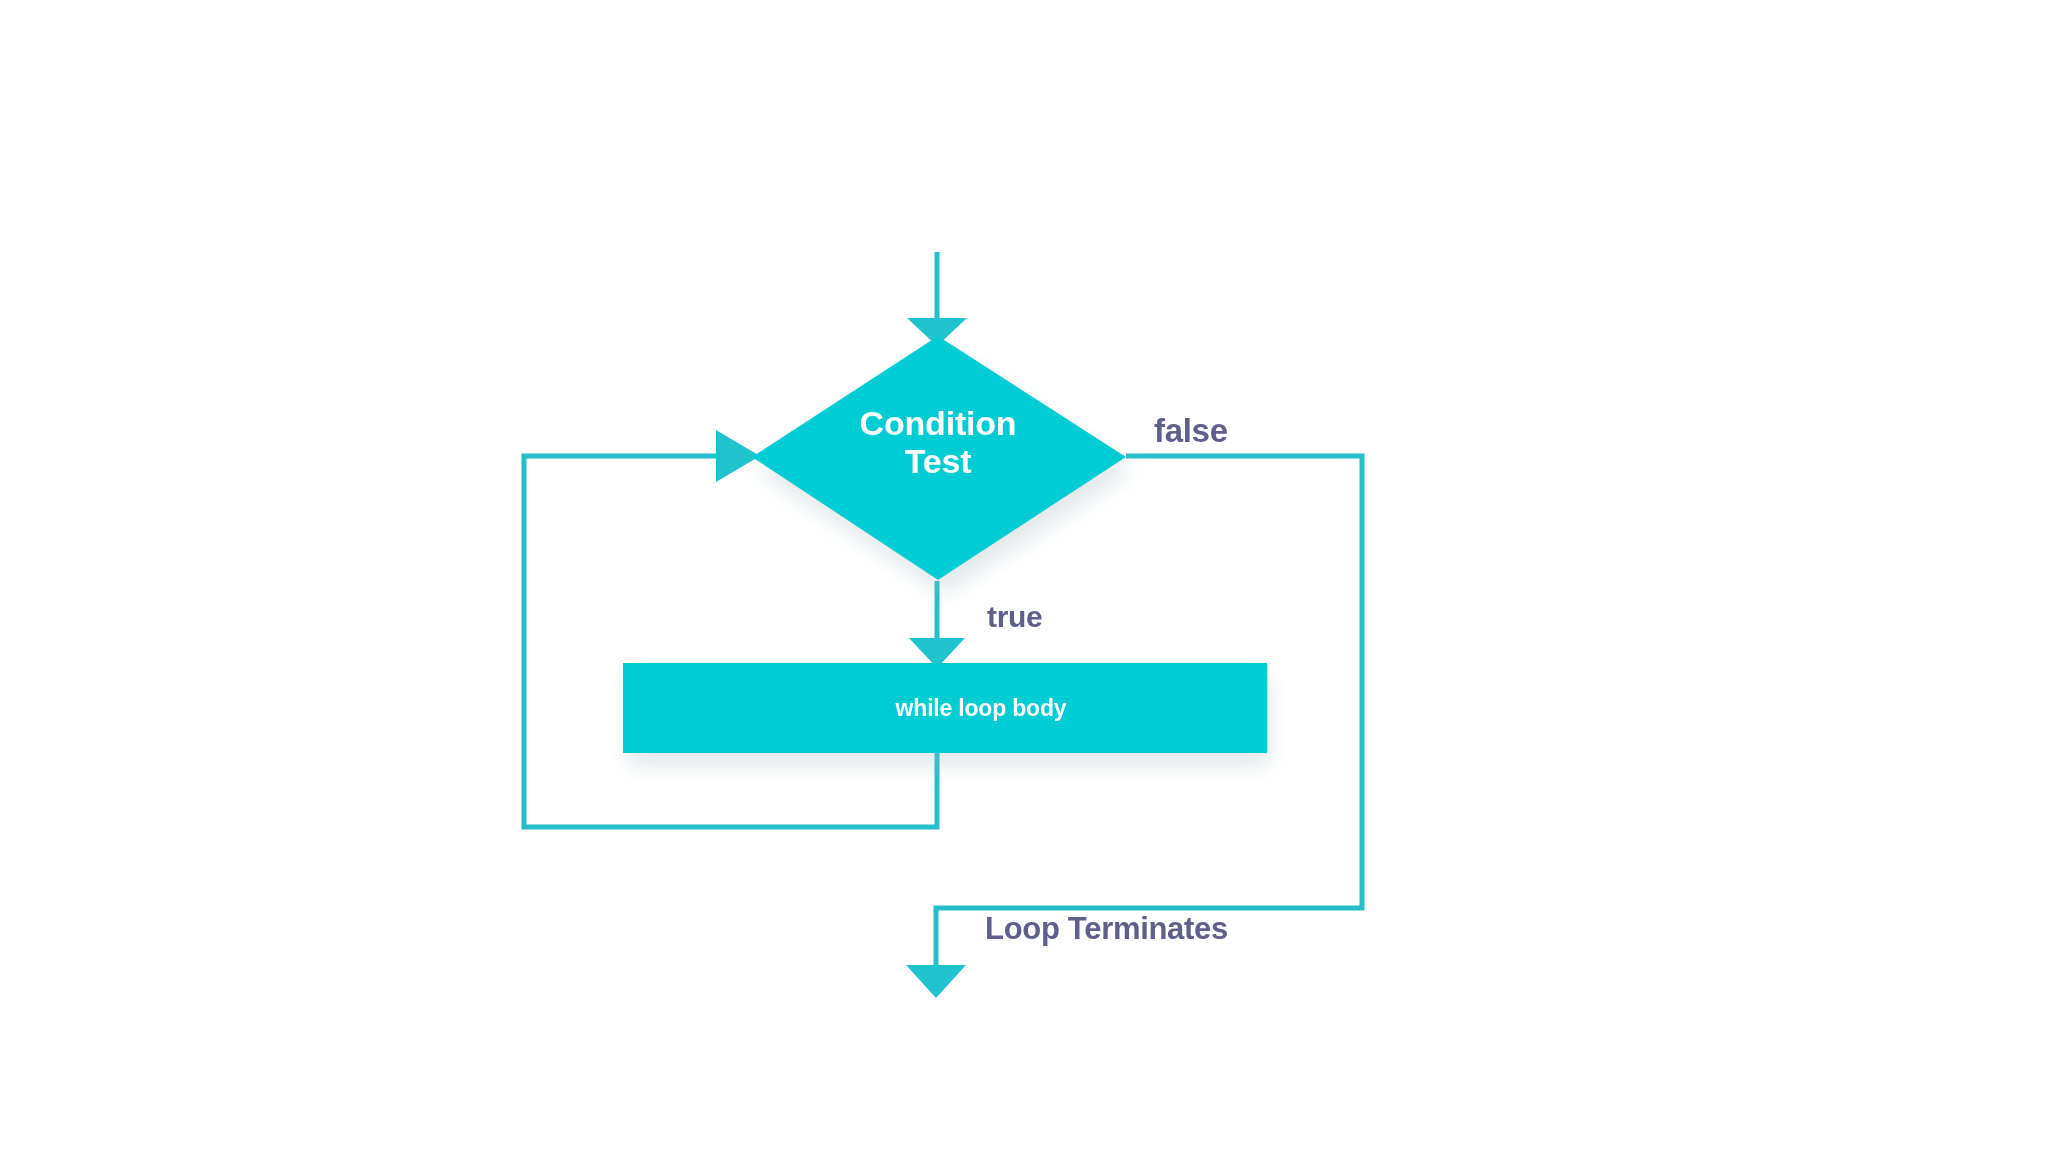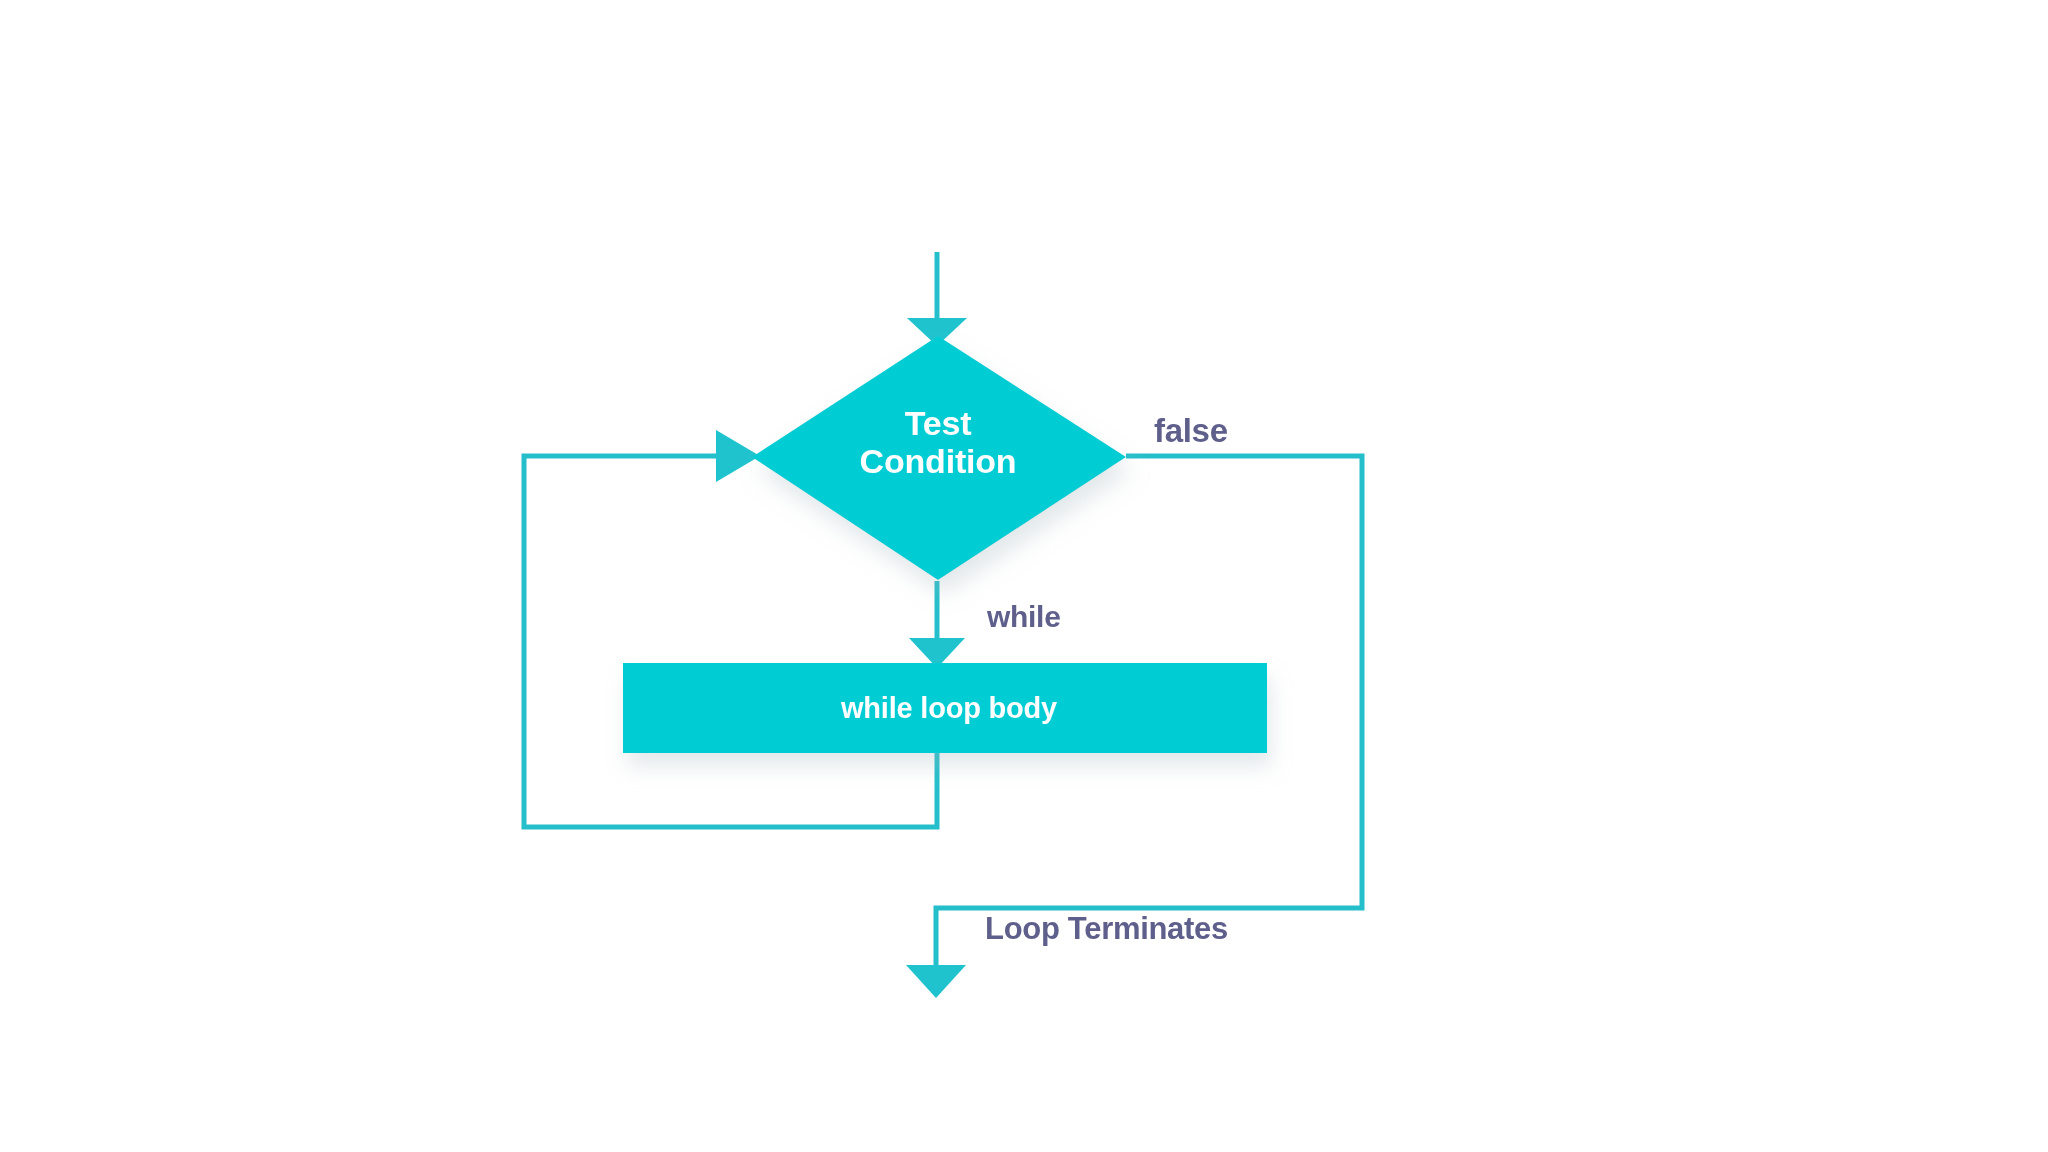--- a/index.html
+++ b/index.html
@@ -43,24 +43,24 @@
     left: 750px;
     top: 404px;
     width: 376px;
     font-size: 34px;
     line-height: 38px;
   }
   #decision-label .line {
     display: block;
   }
   #process-label {
-    left: 627px;
+    left: 659px;
     top: 690px;
     width: 644px;
-    font-size: 29px;
+    font-size: 23px;
     line-height: 36px;
   }
 
   .edge-label {
     position: absolute;
     color: #5f5f8c;
     font-family: "Liberation Sans", sans-serif;
     font-weight: bold;
     white-space: nowrap;
     letter-spacing: -0.3px;
@@ -117,25 +117,25 @@
 
       <polygon points="906,965 966,965 936,998"></polygon>
     </g>
 
     <polygon points="938,336 1126,457 938,580 752,457" fill="#06ccd4" filter="url(#soft-shadow)"></polygon>
 
     <rect x="623" y="663" width="644" height="90" fill="#06ccd4" filter="url(#soft-shadow-box)"></rect>
   </svg>
 
   <div class="node-label" id="decision-label">
+    <span class="line">Condition</span>
     <span class="line">Test</span>
-    <span class="line">Condition</span>
   </div>
 
   <div class="node-label" id="process-label">while loop body</div>
 
   <div class="edge-label" id="label-false">false</div>
 
-  <div class="edge-label" id="label-true">while</div>
+  <div class="edge-label" id="label-true">true</div>
 
   <div class="edge-label" id="label-terminates">Loop Terminates</div>
 
 </div>
 
 </body></html>

